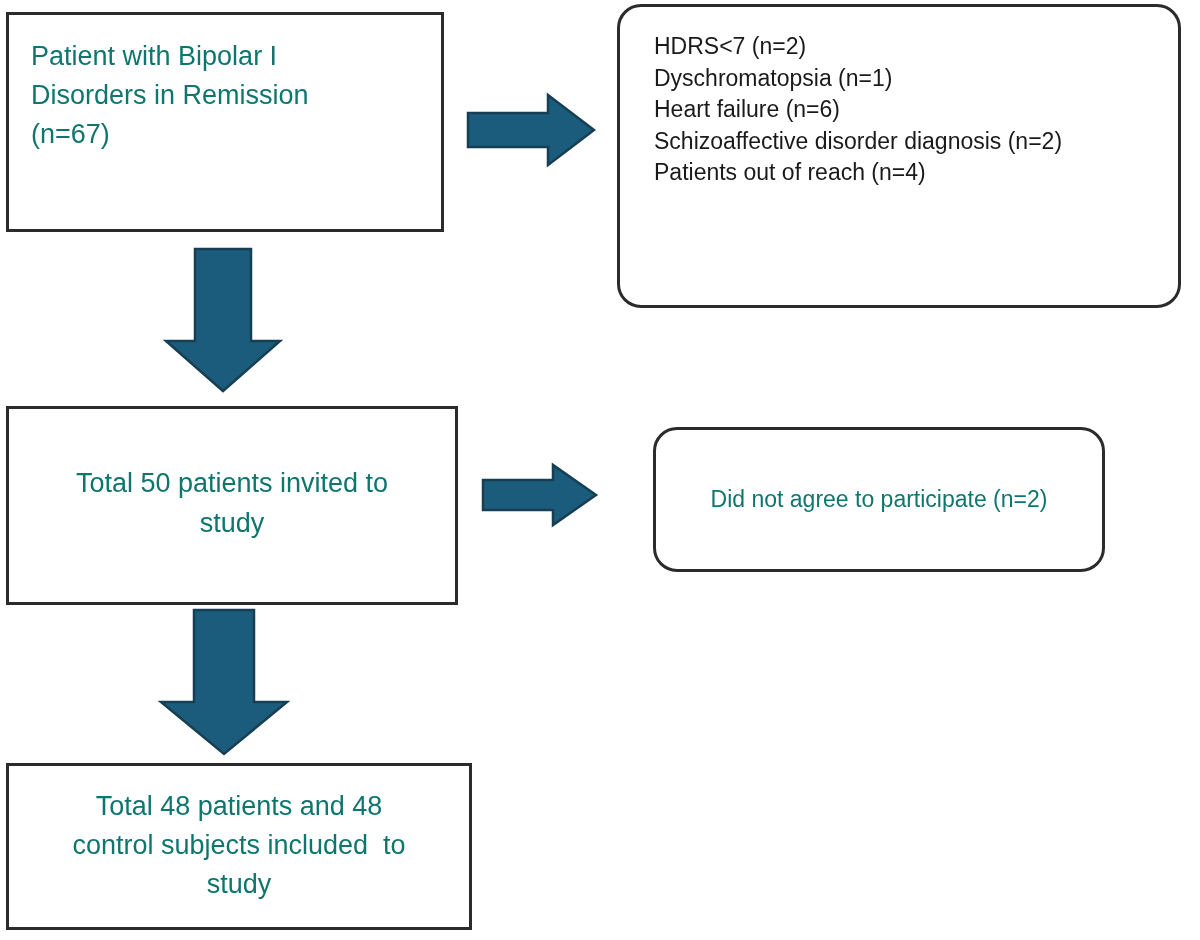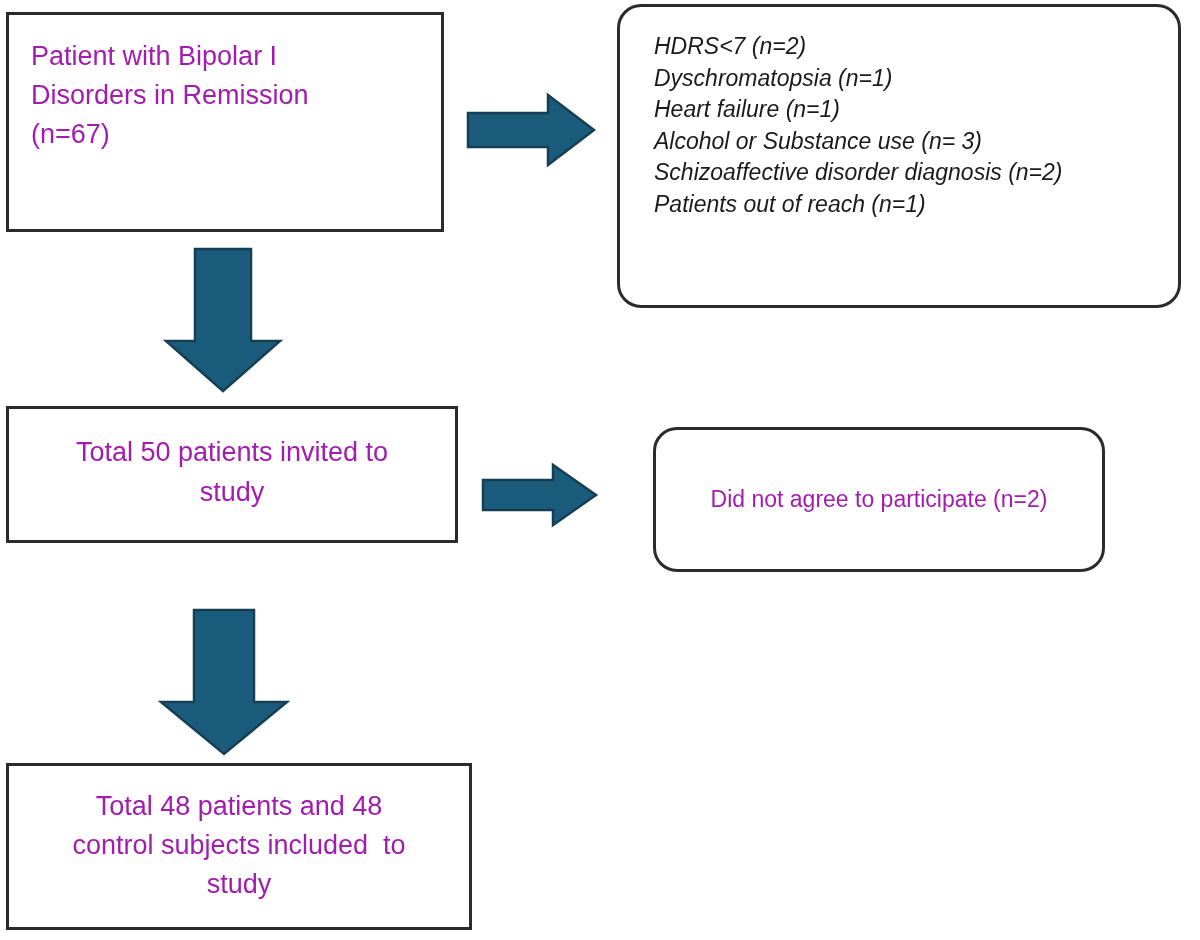--- a/index.html
+++ b/index.html
@@ -30,21 +30,21 @@
     align-items: center;
     justify-content: center;
   }
   .node.rounded {
     border-width: 3px;
     border-radius: 24px;
   }
   .node-text {
     font-size: 27px;
     line-height: 1.45;
-    color: #a21caf;
+    color: #0f766e;
     white-space: pre-wrap;
   }
   .node-text.center {
     text-align: center;
   }
   .node-text.left {
     text-align: left;
   }
 
   
@@ -65,30 +65,29 @@
     left: 617px; top: 4px;
     width: 564px; height: 304px;
     align-items: flex-start;
     justify-content: flex-start;
   }
   #box-exclusions .excl-list {
     padding: 24px 18px 0 34px;
     font-size: 23px;
     line-height: 1.37;
     color: #1a1a1a;
-    font-style: italic;
   }
   .excl-item {
     white-space: pre;
   }
 
   
   #box-invited {
     left: 6px; top: 406px;
-    width: 452px; height: 137px;
+    width: 452px; height: 199px;
   }
   #box-invited .node-text {
     padding: 0 26px;
     margin-top: -4px;
   }
 
   
   #box-declined {
     left: 653px; top: 427px;
     width: 452px; height: 145px; justify-content: center;
@@ -142,24 +141,23 @@
   <div class="arrow" id="arrow-exclusions">
     <svg viewBox="0 0 130 76" width="130" height="76" aria-hidden="true">
       <polygon class="arrow-shape" points="2,21 82,21 82,3 128,38 82,73 82,55 2,55"></polygon>
     </svg>
   </div>
 
   <div class="node rounded" id="box-exclusions">
     <div class="excl-list">
       <div class="excl-item">HDRS&lt;7 (n=2)</div>
       <div class="excl-item">Dyschromatopsia (n=1)</div>
-      <div class="excl-item">Heart failure (n=1)</div>
-      <div class="excl-item">Alcohol or Substance use (n= 3)</div>
+      <div class="excl-item">Heart failure (n=6)</div>
       <div class="excl-item">Schizoaffective disorder diagnosis (n=2)</div>
-      <div class="excl-item">Patients out of reach (n=1)</div>
+      <div class="excl-item">Patients out of reach (n=4)</div>
     </div>
   </div>
 
   <div class="arrow" id="arrow-to-invited">
     <svg viewBox="0 0 120 146" width="120" height="146" aria-hidden="true">
       <polygon class="arrow-shape" points="32,2 88,2 88,94 117,94 60,144 3,94 32,94"></polygon>
     </svg>
   </div>
 
   <div class="node" id="box-invited">

